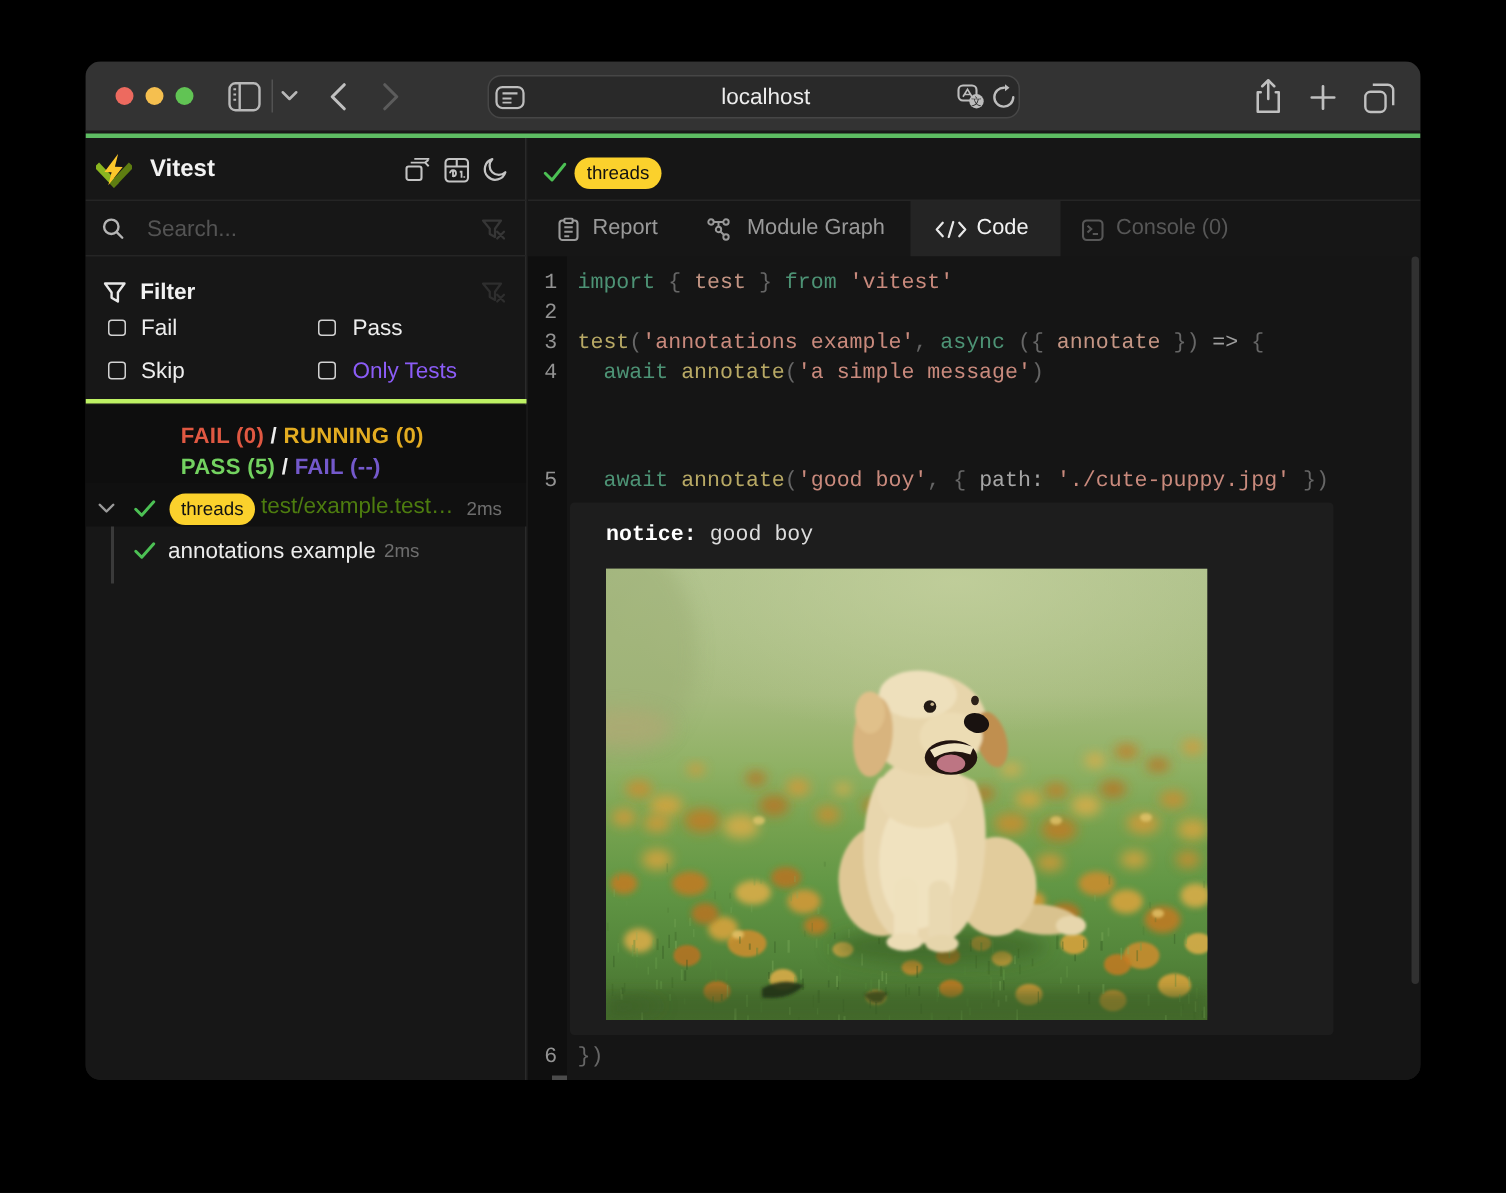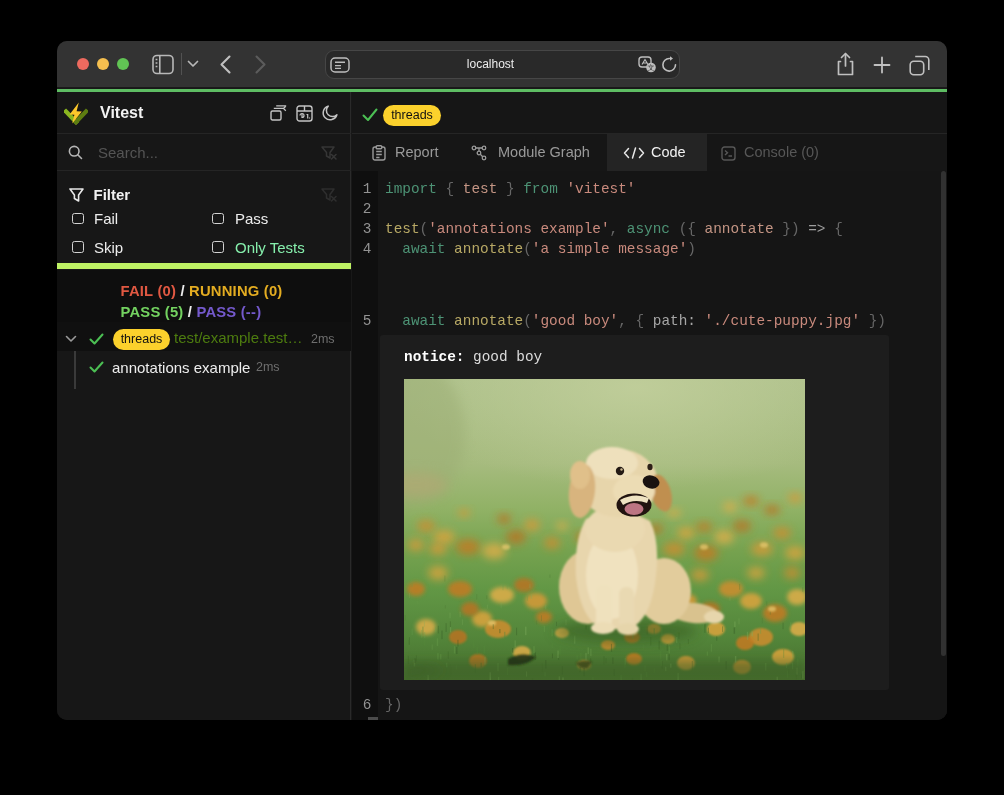--- a/index.html
+++ b/index.html
@@ -39,21 +39,21 @@
     <svg class="abs" style="left:197px;top:13px" width="14" height="21" viewBox="0 0 14 21" fill="none" stroke="#5c5c5c" stroke-width="2.1" stroke-linecap="round" stroke-linejoin="round">
         <path d="M2.5 2.5 L10.5 10.5 L2.5 18.5"></path>
       </svg>
     <div class="abs" style="left:268px;top:9px;width:355px;height:29px;background:#292929;border:1px solid #464646;border-radius:9px"></div>
     <svg class="abs" style="left:273px;top:15.5px" width="20" height="16" viewBox="0 0 20 16" fill="none" stroke="#bdbdbd" stroke-width="1.5">
       <rect x="1" y="1" width="18" height="14" rx="4"></rect>
         <line x1="5" y1="5.2" x2="15" y2="5.2"></line>
         <line x1="5" y1="8.6" x2="11" y2="8.6" stroke-width="1.3"></line>
         <line x1="5" y1="11.4" x2="11" y2="11.4" stroke-width="1.3"></line>
     </svg>
-    <div class="abs" style="left:256px;top:9px;width:355px;height:29px;line-height:29px;text-align:center;color:#ececec;font-size:12px">localhost</div>
+    <div class="abs" style="left:276px;top:9px;width:355px;height:29px;line-height:29px;text-align:center;color:#ececec;font-size:15px">localhost</div>
     <svg class="abs" style="left:581px;top:15px" width="19" height="17" viewBox="0 0 19 17" fill="none">
       <rect x="1" y="1" width="12" height="10" rx="3" stroke="#bdbdbd" stroke-width="1.4"></rect>
       <path d="M4 8.5 L7 3.5 L10 8.5 M5 7 H9" stroke="#bdbdbd" stroke-width="1.1"></path>
       <circle cx="13" cy="11.5" r="4.8" fill="#bdbdbd"></circle>
         <text x="13" y="14" font-size="7" fill="#262626" text-anchor="middle" font-family="Liberation Sans">文</text>
     </svg>
     <svg class="abs" style="left:604px;top:14px" width="17" height="19" viewBox="0 0 17 19" fill="none" stroke="#bdbdbd" stroke-width="1.6" stroke-linecap="round">
       <path d="M14.5 9.8 A6.3 6.3 0 1 1 8.4 3.5"></path>
         <path d="M9 1.2 L12 3.5 L9 5.8" fill="#bdbdbd" stroke="none"></path>
     </svg>
@@ -98,40 +98,40 @@
       <div class="abs" style="left:0;top:42px;width:294px;height:37px;border-bottom:1px solid #252525">
         <svg class="abs" style="left:11px;top:11px" width="15" height="15" viewBox="0 0 15 15" fill="none" stroke="#b5b5b5" stroke-width="1.6" stroke-linecap="round">
             <circle cx="6.2" cy="6.2" r="4.8"></circle>
             <line x1="9.8" y1="9.8" x2="13.5" y2="13.5"></line>
           </svg>
         <div class="abs" style="left:41px;top:0;height:37px;line-height:37px;color:#545454;font-size:15px">Search...</div>
         <svg class="abs" style="left:264px;top:11.5px" width="16" height="14" viewBox="0 0 16 14" fill="none" stroke="#363636" stroke-width="1.5" stroke-linecap="round" stroke-linejoin="round">
             <path d="M1 1 H13 L9 6.5 V12 L5.5 10 V6.5 Z M10.5 8.5 L15 13 M15 8.5 L10.5 13"></path>
           </svg>
       </div>
-      <div class="abs" style="left:0;top:79px;width:294px;height:98px;border-bottom:6px solid #bef264">
+      <div class="abs" style="left:0;top:79px;width:294px;height:98px;border-bottom:3px solid #bef264">
         <svg class="abs" style="left:11.5px;top:16.5px" width="15" height="14" viewBox="0 0 15 14" fill="none" stroke="#e8e8e8" stroke-width="1.6" stroke-linecap="round" stroke-linejoin="round">
             <path d="M1 1 H14 L9.6 7 V13 L5.4 10.5 V7 Z"></path>
           </svg>
         <div class="abs" style="left:36.5px;top:15px;color:#f2f2f2;font-size:15px;font-weight:700">Filter</div>
         <svg class="abs" style="left:264px;top:17px" width="16" height="14" viewBox="0 0 16 14" fill="none" stroke="#2e2e2e" stroke-width="1.5" stroke-linecap="round" stroke-linejoin="round">
             <path d="M1 1 H13 L9 6.5 V12 L5.5 10 V6.5 Z M10.5 8.5 L15 13 M15 8.5 L10.5 13"></path>
           </svg>
         <div class="abs" style="left:15px;top:41.75px;width:11.5px;height:11.5px;border:1.6px solid #d2d2d2;border-radius:2.5px"></div>
         <div class="abs" style="left:37px;top:39px;color:#ededed;font-size:15px">Fail</div>
         <div class="abs" style="left:155px;top:41.75px;width:11.5px;height:11.5px;border:1.6px solid #d2d2d2;border-radius:2.5px"></div>
         <div class="abs" style="left:178px;top:39px;color:#ededed;font-size:15px">Pass</div>
         <div class="abs" style="left:15px;top:70.25px;width:11.5px;height:11.5px;border:1.6px solid #d2d2d2;border-radius:2.5px"></div>
         <div class="abs" style="left:37px;top:67.5px;color:#ededed;font-size:15px">Skip</div>
         <div class="abs" style="left:155px;top:70.25px;width:11.5px;height:11.5px;border:1.6px solid #d2d2d2;border-radius:2.5px"></div>
-        <div class="abs" style="left:178px;top:67.5px;color:#86efac;font-size:15px">Only Tests</div>
+        <div class="abs" style="left:178px;top:67.5px;color:#8b5cf6;font-size:15px">Only Tests</div>
       </div>
       <div class="abs" style="left:0;top:178px;width:294px;height:52px;background:#0e0e0e;font-weight:700;font-size:14.8px;letter-spacing:0.2px">
         <div class="abs" style="left:63.5px;top:13px;white-space:pre"><span style="color:#e05842">FAIL (0)</span><span style="color:#ededed"> / </span><span style="color:#e3ac21">RUNNING (0)</span></div>
-        <div class="abs" style="left:63.5px;top:34px;white-space:pre"><span style="color:#73d260">PASS (5)</span><span style="color:#ededed"> / </span><span style="color:#7459cc">PASS (--)</span></div>
+        <div class="abs" style="left:63.5px;top:34px;white-space:pre"><span style="color:#73d260">PASS (5)</span><span style="color:#ededed"> / </span><span style="color:#7459cc">FAIL (--)</span></div>
       </div>
       <div class="abs" style="left:0;top:230px;width:294px;height:29px;background:#101010">
         <svg class="abs" style="left:8px;top:13px" width="12" height="8" viewBox="0 0 12 8" fill="none" stroke="#9a9a9a" stroke-width="1.6" stroke-linecap="round" stroke-linejoin="round">
             <path d="M1.5 1.5 L6 6 L10.5 1.5"></path>
           </svg>
         <svg class="abs" style="left:32px;top:11px" width="15" height="12" viewBox="0 0 15 12" fill="none" stroke="#4cc054" stroke-width="2" stroke-linecap="round" stroke-linejoin="round">
             <path d="M1.5 6.5 L5.5 10.5 L13.5 1.5"></path>
           </svg>
         <div class="abs" style="left:56px;top:7px;width:57px;height:21px;background:#fbd12c;border-radius:11px;text-align:center;line-height:21px;color:#111;font-size:12.5px">threads</div>
         <div class="abs" style="left:117px;top:7px;color:#4d7c0f;font-size:15px">test/example.test…</div>

